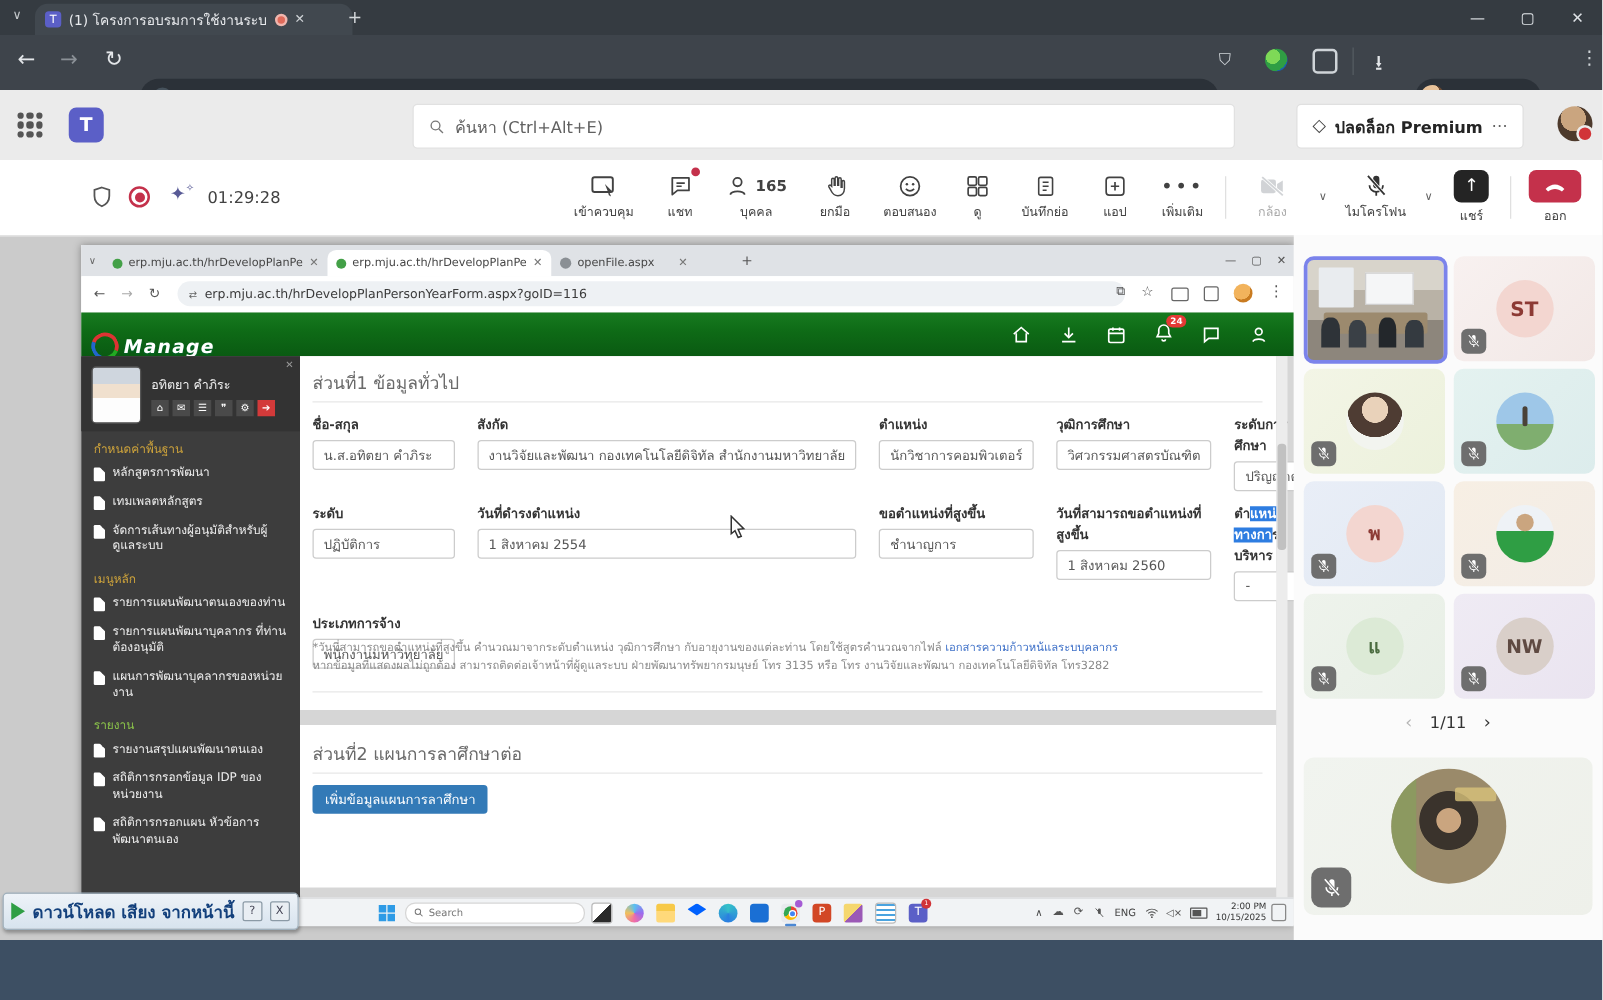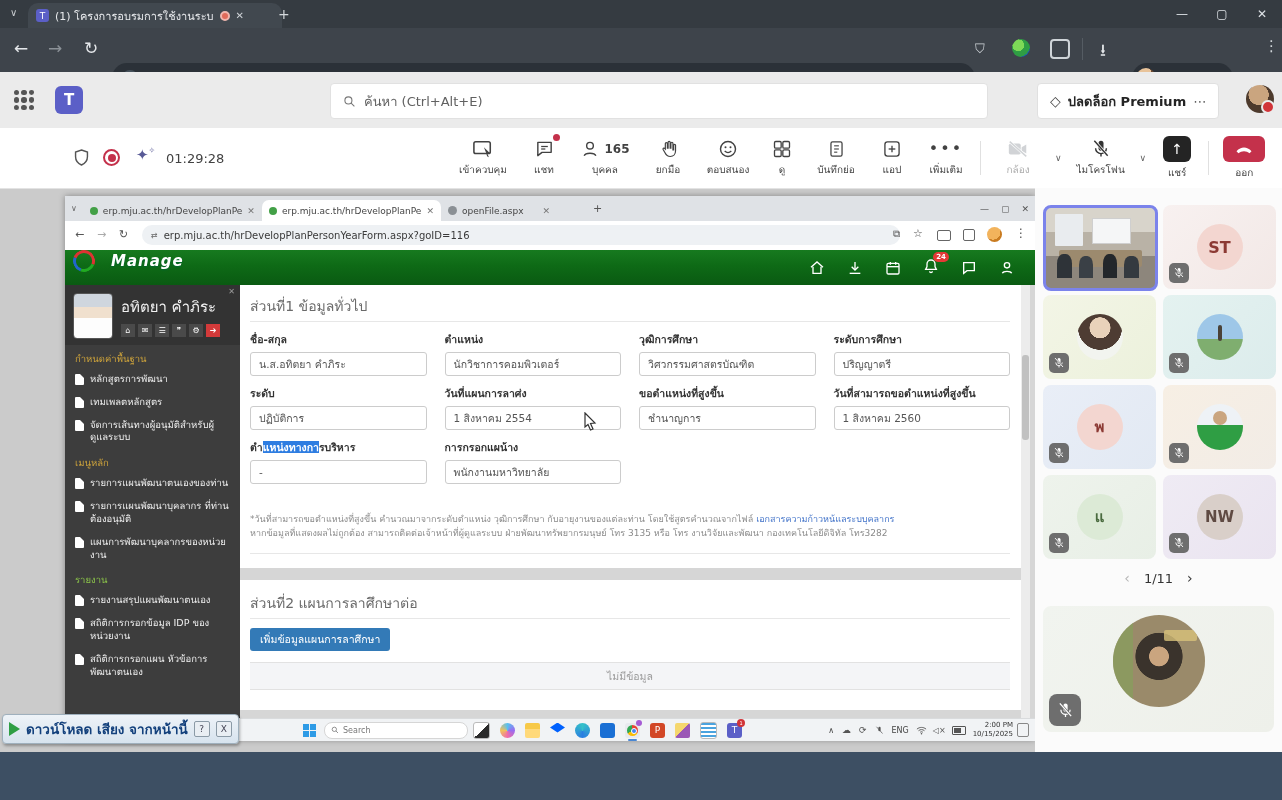--- a/index.html
+++ b/index.html
@@ -42,21 +42,21 @@
   
   .sbar{left:0;top:89px;width:175px;height:455px;background:#3d3d3d;color:#e8e8e8}
   .sitem{display:flex;gap:6px;padding:5px 8px 5px 10px;font-size:9.5px;line-height:1.35;color:#f0f0f0}
   .ssec{padding:6px 10px 2px;font-size:9.5px}
   .pageico{flex:0 0 auto;width:9px;height:11px;background:#fff;border-radius:1px;margin-top:1px;position:relative}
   .pageico:after{content:"";position:absolute;right:-1px;top:-1px;border:3px solid #3d3d3d;border-left-color:transparent;border-bottom-color:transparent}
   
   .card{position:absolute;background:#fff}
   .h15{font-size:14px;color:#6a6a6a}
   .hr{position:absolute;height:1px;background:#e7e7e7}
-  .fgrid{position:absolute;left:183px;top:130px;width:765px;display:grid;grid-template-columns:repeat(4,1fr);column-gap:18px;row-gap:9px}
+  .fgrid{position:absolute;left:183px;top:130px;width:765px;display:grid;grid-template-columns:repeat(5,1fr);column-gap:18px;row-gap:9px}
   .flabel{font-size:10.5px;font-weight:bold;color:#333;margin-bottom:4px}
   .finput{height:22px;border:1px solid #ccc;border-radius:3px;background:#fff;color:#555;font-size:10.5px;
           display:flex;align-items:center;padding:0 8px;white-space:nowrap;overflow:hidden}
   .selhl{background:#2e7de1;color:#fff}
   .note{font-size:9px;color:#8a8a8a;line-height:1.5}
   .blubtn{position:absolute;background:#337ab7;color:#fff;font-size:10.5px;border-radius:3px;display:flex;align-items:center;
           justify-content:center;padding:0 10px;height:23px}
   .emptyrow{position:absolute;background:#f4f5f7;border-top:1px solid #e2e2e2;border-bottom:1px solid #e2e2e2;
             display:flex;align-items:center;justify-content:center;color:#9a9a9a;font-size:10.5px}
   
@@ -306,21 +306,21 @@
       </div>
       <span class="abs" style="left:828px;top:7px;font-size:10px;color:#555">⧉</span>
       <span class="abs" style="left:848px;top:6px;font-size:11px;color:#555">☆</span>
       <span class="abs" style="left:872px;top:9px;width:12px;height:9px;border:1.4px solid #666;border-radius:2px"></span>
       <span class="abs" style="left:898px;top:8px;width:10px;height:10px;border:1.4px solid #666;border-radius:2px"></span>
       <span class="abs" style="left:922px;top:6px;width:15px;height:15px;border-radius:50%;background:radial-gradient(circle at 40% 35%,#f2b35c 0 55%,#c97b20 56%)"></span>
       <span class="abs" style="left:950px;top:5px;font-size:12px;color:#555">⋮</span>
     </div>
 
     <div class="abs gheader">
-      <div class="abs flex" style="left:8px;top:0;gap:16px">
+      <div class="abs flex" style="left:8px;top:16px;gap:4px">
         <span style="width:22px;height:22px;border-radius:50%;border:3px solid #d33;border-left-color:#26c;border-bottom-color:#2a2;transform:rotate(-25deg);box-sizing:border-box"></span>
         <b style="color:#fff;font-size:15px;font-style:italic;text-shadow:0 1px 2px #063;letter-spacing:1px">Manage</b>
       </div>
       <div class="abs flex" style="right:20px;top:8px;gap:22px;color:#fff">
         <svg class="gico" width="15" height="15" viewBox="0 0 24 24">
             <path d="M3 11L12 3l9 8" fill="none" stroke="#fff" stroke-width="2"></path>
             <path d="M6 10v10h12V10" fill="none" stroke="#fff" stroke-width="2"></path>
           </svg>
         <svg class="gico" width="15" height="15" viewBox="0 0 24 24">
             <line x1="12" y1="3" x2="12" y2="14" stroke="#fff" stroke-width="2"></line>
@@ -349,21 +349,21 @@
           </svg>
       </div>
     </div>
 
     <div class="abs sbar">
       <div style="position:relative;background:#333;padding:8px 8px 6px">
         <span style="position:absolute;right:5px;top:2px;color:#999;font-size:8px">✕</span>
         <div class="flex" style="gap:8px">
           <span style="width:38px;height:44px;border-radius:4px;background:linear-gradient(180deg,#cfd6de 0 30%,#f0e0ce 30% 55%,#fdfdfd 55%);border:1px solid #555"></span>
           <div>
-            <div style="font-size:15px;color:#f2f2f2;margin-bottom:5px">อทิตยา คำภิระ</div>
+            <div style="font-size:10px;color:#f2f2f2;margin-bottom:5px">อทิตยา คำภิระ</div>
             <div class="flex" style="gap:3px">
               <span style="width:14px;height:13px;background:#4a4a4a;color:#fff;font-size:8px;display:inline-flex;align-items:center;justify-content:center">⌂</span>
               <span style="width:14px;height:13px;background:#4a4a4a;color:#fff;font-size:8px;display:inline-flex;align-items:center;justify-content:center">✉</span>
               <span style="width:14px;height:13px;background:#4a4a4a;color:#fff;font-size:8px;display:inline-flex;align-items:center;justify-content:center">☰</span>
               <span style="width:14px;height:13px;background:#4a4a4a;color:#fff;font-size:8px;display:inline-flex;align-items:center;justify-content:center">❞</span>
               <span style="width:14px;height:13px;background:#4a4a4a;color:#fff;font-size:8px;display:inline-flex;align-items:center;justify-content:center">⚙</span>
               <span style="width:14px;height:13px;background:#d33a3a;color:#fff;font-size:8px;display:inline-flex;align-items:center;justify-content:center">➔</span>
             </div>
           </div>
         </div>
@@ -413,70 +413,73 @@
 
     <div class="card" style="left:175px;top:89px;width:781px;height:283px">
       <div class="abs h15" style="left:10px;top:10px">ส่วนที่1 ข้อมูลทั่วไป</div>
       <div class="hr" style="left:10px;top:36px;width:760px"></div>
       <div class="fgrid" style="left:10px;top:46px;width:760px">
         <div>
             <div class="flabel">ชื่อ-สกุล</div>
             <div class="finput">น.ส.อทิตยา คำภิระ</div>
           </div>
         <div>
+            <div class="flabel">สังกัด</div>
+            <div class="finput">งานวิจัยและพัฒนา กองเทคโนโลยีดิจิทัล สำนักงานมหาวิทยาลัย</div>
+          </div>
+        <div>
             <div class="flabel">ตำแหน่ง</div>
             <div class="finput">นักวิชาการคอมพิวเตอร์</div>
           </div>
         <div>
             <div class="flabel">วุฒิการศึกษา</div>
             <div class="finput">วิศวกรรมศาสตรบัณฑิต</div>
           </div>
         <div>
             <div class="flabel">ระดับการศึกษา</div>
             <div class="finput">ปริญญาตรี</div>
           </div>
         <div>
             <div class="flabel">ระดับ</div>
             <div class="finput">ปฏิบัติการ</div>
           </div>
         <div>
-            <div class="flabel">วันที่แผนการลาศ่ง</div>
+            <div class="flabel">วันที่ดำรงตำแหน่ง</div>
             <div class="finput">1 สิงหาคม 2554</div>
           </div>
         <div>
             <div class="flabel">ขอตำแหน่งที่สูงขึ้น</div>
             <div class="finput">ชำนาญการ</div>
           </div>
         <div>
             <div class="flabel">วันที่สามารถขอตำแหน่งที่สูงขึ้น</div>
             <div class="finput">1 สิงหาคม 2560</div>
           </div>
         <div>
           <div class="flabel"><span>ตำ</span><span class="selhl">แหน่งทางกา</span><span>รบริหาร</span></div>
           <div class="finput">-</div>
         </div>
         <div>
-            <div class="flabel">การกรอกแผน้าง</div>
+            <div class="flabel">ประเภทการจ้าง</div>
             <div class="finput">พนักงานมหาวิทยาลัย</div>
           </div>
         <div></div>
       </div>
       <div class="abs note" style="left:10px;top:228px;width:750px">
         <span>*วันที่สามารถขอตำแหน่งที่สูงขึ้น คำนวณมาจากระดับตำแหน่ง วุฒิการศึกษา กับอายุงานของแต่ละท่าน โดยใช้สูตรคำนวณจากไฟล์</span>
         <a style="color:#3f71c8;text-decoration:none">เอกสารความก้าวหน้แลระบบุคลากร</a><br>
         <span>หากข้อมูลที่แสดงผลไม่ถูกต้อง สามารถติดต่อเจ้าหน้าที่ผู้ดูแลระบบ ฝ่ายพัฒนาทรัพยากรมนุษย์ โทร 3135 หรือ โทร งานวิจัยและพัฒนา กองเทคโนโลยีดิจิทัล โทร3282</span>
       </div>
       <div class="hr" style="left:10px;top:268px;width:760px"></div>
     </div>
 
     <div class="card" style="left:175px;top:384px;width:781px;height:130px">
       <div class="abs h15" style="left:10px;top:12px">ส่วนที่2 แผนการลาศึกษาต่อ</div>
       <div class="hr" style="left:10px;top:38px;width:760px"></div>
       <div class="blubtn" style="left:10px;top:48px">เพิ่มข้อมูลแผนการลาศึกษา</div>
-      <div class="emptyrow" style="left:10px;top:82px;width:760px;height:26px">ไม่มีข้อมูล</div>
     </div>
 
     <div class="abs" style="left:956px;top:89px;width:9px;height:433px;background:#ececec">
       <div style="position:absolute;left:1px;top:70px;width:7px;height:85px;background:#c1c1c1;border-radius:3px"></div>
     </div>
 
     <svg class="abs" style="left:519px;top:216px;z-index:5" width="13" height="19" viewBox="0 0 13 19">
       <path d="M1 1l10 10-4.5.5L9 17l-2.5 1-2.5-5.5L1 15z" fill="#fff" stroke="#333" stroke-width="1.2"></path>
     </svg>
 

